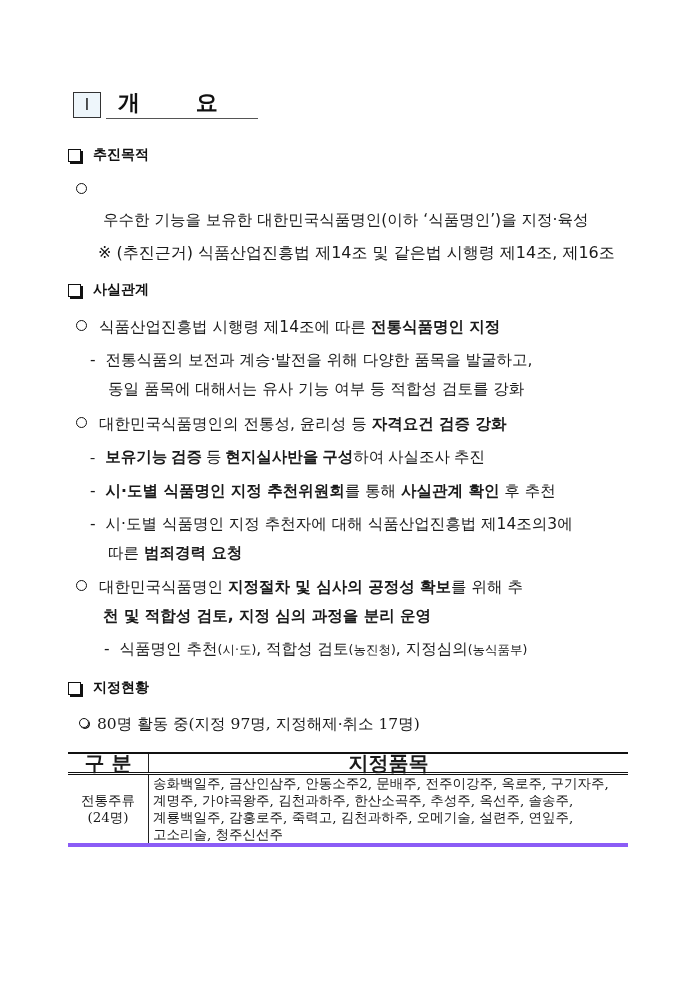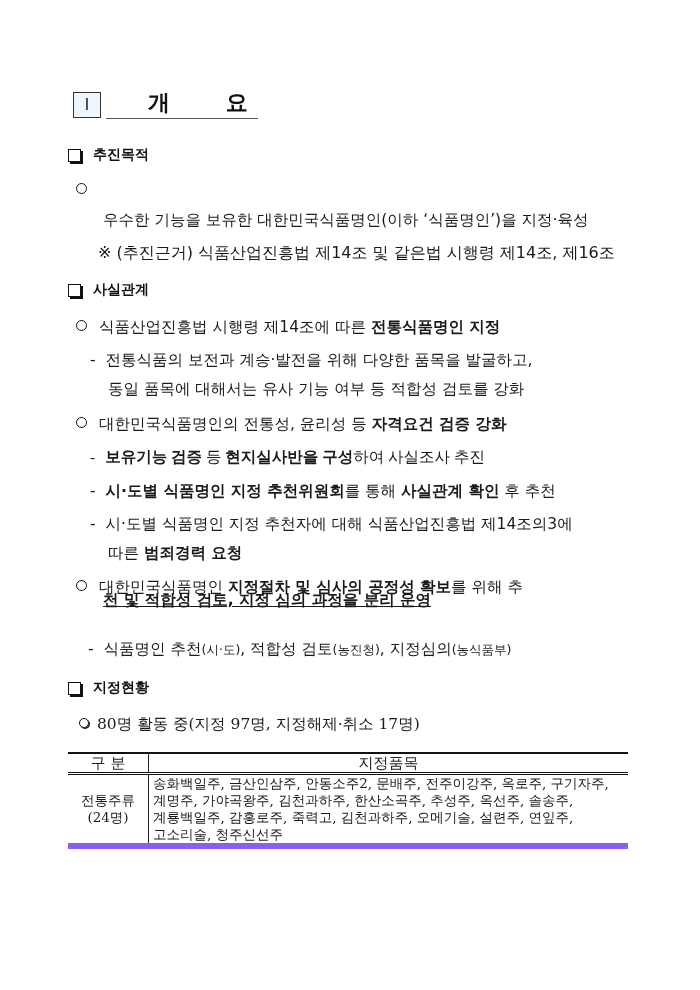--- a/index.html
+++ b/index.html
@@ -5,21 +5,21 @@
     html, body { margin: 0; padding: 0; background: #ffffff; }
     body { width: 700px; height: 990px; position: relative; overflow: hidden;
            font-family: "DejaVu Sans", sans-serif; color: #111; }
     .abs { position: absolute; }
 
     
     .chap-box { left: 73px; top: 92px; width: 28px; height: 26px; border: 1px solid #333;
                 background: #eef6fb; box-sizing: border-box; display: flex; align-items: center;
                 justify-content: center; font-size: 15px; font-family: "DejaVu Sans", sans-serif; }
     .chap-title { left: 118px; top: 88px; font-size: 22px; font-weight: bold; letter-spacing: 24px;
-                  font-family: "DejaVu Sans", sans-serif; margin-left: 30px; }
+                  font-family: "DejaVu Sans", sans-serif; }
     .chap-rule { left: 106px; top: 118px; width: 152px; height: 1px; background: #555; }
 
     
     .sec { left: 68px; font-size: 14px; font-weight: bold; display: flex; align-items: center; gap: 8px;
            font-family: "DejaVu Sans", sans-serif; }
     .sec-box { width: 13px; height: 13px; border: 1.5px solid #111; box-sizing: border-box;
                box-shadow: 2px 2px 0 #111; display: inline-block; margin-right: 4px; }
 
     
     .line { font-size: 15.5px; white-space: nowrap; font-family: "DejaVu Serif", serif; color: #1a1a1a; }
@@ -31,25 +31,25 @@
     .bullet-o2 { display: inline-block; width: 10px; height: 10px; border: 1.3px solid #111;
                  border-radius: 50%; box-sizing: border-box; margin-right: 8px; vertical-align: 1px;
                  box-shadow: 1px 1px 0 #111; }
     .dash { display: inline-block; margin-right: 10px; }
     .note { font-size: 16px; }
 
     
     .tbl { left: 68px; top: 752px; width: 560px; border-collapse: collapse;
            font-family: "DejaVu Serif", serif; font-size: 13.5px; color: #1a1a1a; }
     .tbl td, .tbl th { padding: 0 4px; line-height: 17px; vertical-align: middle; }
-    .tbl th { font-weight: normal; font-size: 15px; height: 18px; border-top: 2px solid #111;
+    .tbl th { font-weight: bold; font-size: 20px; height: 18px; border-top: 2px solid #111;
               border-bottom: 3px double #111; }
     .tbl .c1 { width: 72px; text-align: center; border-right: 1px solid #222; }
     .tbl .r1 td { border-bottom: 1px solid #222; }
-    .tbl .r2 td { border-bottom: 6px solid #8b5cf6; }
+    .tbl .r2 td { border-bottom: 4px solid #8b5cf6; }
     .tbl .items { text-align: left; }
     .tbl .tiny { font-size: 10.5px; }
   </style>
 </head>
 <body>
 
 <div class="abs chap-box">
   <span>Ⅰ</span>
 </div>
 <div class="abs chap-title">개 요</div>
@@ -90,22 +90,22 @@
 <div class="abs line ko" style="left:90px; top:514px;">
   <span class="dash">-</span><span>시·도별 식품명인 지정 추천자에 대해 식품산업진흥법 제14조의3에</span>
 </div>
 <div class="abs line ko" style="left:108px; top:543px;">
   <span>따른 </span><span class="b">범죄경력 요청</span>
 </div>
 
 <div class="abs line ko" style="left:76px; top:577px;">
   <span class="bullet-o"></span><span>대한민국식품명인 </span><span class="b">지정절차 및 심사의 공정성 확보</span><span>를 위해 추</span>
 </div>
-<div class="abs line ko b" style="left:103px; top:590px;text-decoration:underline;">천 및 적합성 검토, 지정 심의 과정을 분리 운영</div>
-<div class="abs line ko" style="left:88px; top:639px;text-align:center;">
+<div class="abs line ko b" style="left:103px; top:606px;">천 및 적합성 검토, 지정 심의 과정을 분리 운영</div>
+<div class="abs line ko" style="left:104px; top:639px;text-align:center;">
   <span class="dash">-</span><span>식품명인 추천</span><span class="small">(시·도)</span><span>, 적합성 검토</span><span class="small">(농진청)</span><span>, 지정심의</span><span class="small">(농식품부)</span>
 </div>
 
 <div class="abs sec" style="top:679px;">
   <span class="sec-box"></span>
   <span>지정현황</span>
 </div>
 <div class="abs line" style="left:79px; top:714px;">
   <span class="bullet-o2"></span><span>80명 활동 중(지정 97명, 지정해제·취소 17명)</span>
 </div>

